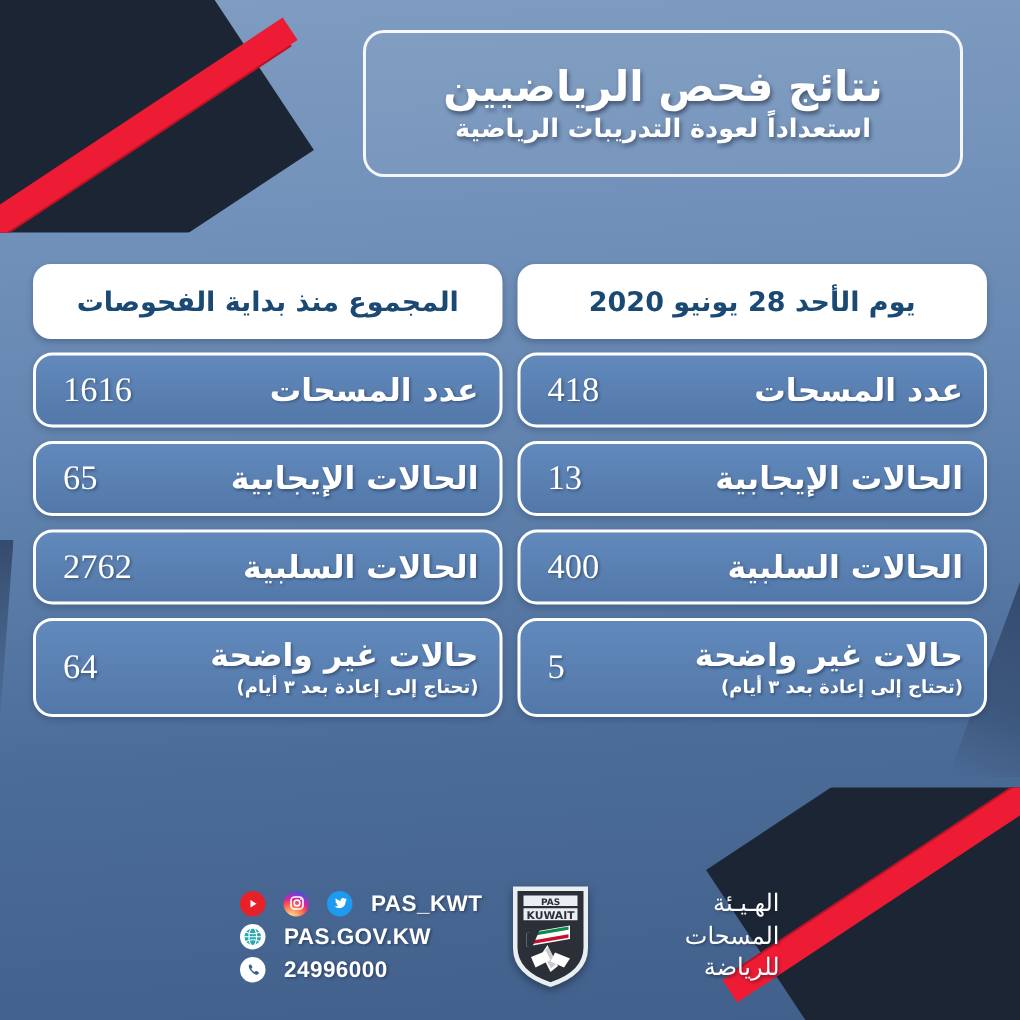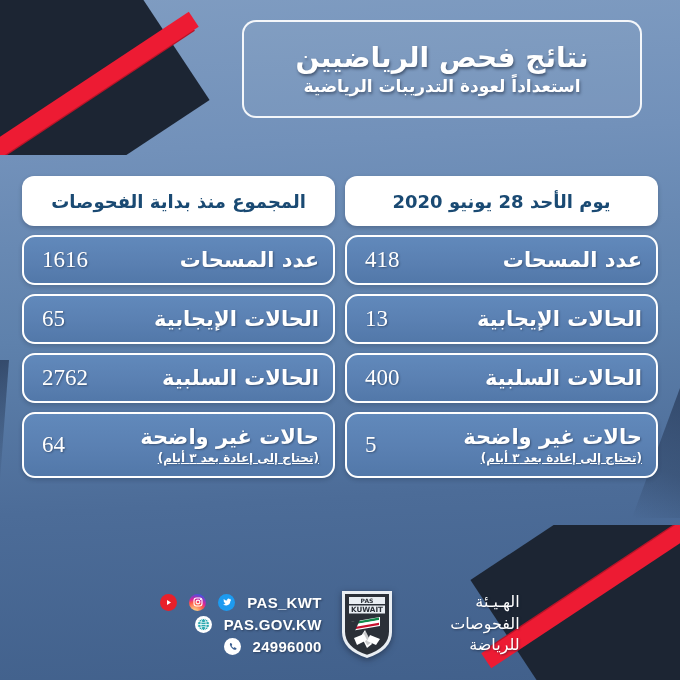--- a/index.html
+++ b/index.html
@@ -121,21 +121,20 @@
     font-size:21px; font-weight:bold; color:#ffffff;
     text-shadow:1px 1px 2px rgba(20,30,50,.45);
     line-height:1.15;
     white-space:nowrap;
   }
   .row-note {
     font-size:12px; font-weight:bold; color:#ffffff;
     text-shadow:1px 1px 2px rgba(20,30,50,.4);
     margin-top:1px;
     white-space:nowrap;
-    text-decoration:underline;
   }
   .row-value {
     font-size:23px; font-weight:normal; color:#ffffff;
     font-family:"Liberation Serif", serif;
     text-shadow:1px 1px 2px rgba(20,30,50,.45);
     direction:ltr;
     padding-left:4px;
   }
 
   
@@ -162,21 +161,21 @@
     width:54px; height:72px;
     position:relative;
     filter:drop-shadow(0 2px 3px rgba(15,22,38,.5));
   }
   .logo svg { width:100%; height:100%; display:block; }
 
   .contacts {
     display:flex; flex-direction:column; gap:5px;
     direction:ltr;
   }
-  .contact-line { display:flex; align-items:center; gap:12px;justify-content:flex-end; }
+  .contact-line { display:flex; align-items:center; gap:12px; }
   .contact-line .txt {
     font-size:15px; font-weight:bold; color:#ffffff;
     font-family:"Liberation Sans", sans-serif;
     text-shadow:1px 1px 2px rgba(20,30,50,.5);
     letter-spacing:.3px;
   }
 
   .sicon {
     width:17px; height:17px; border-radius:50%;
     display:flex; align-items:center; justify-content:center;
@@ -298,21 +297,21 @@
       </div>
     </div>
   </div>
 
 </div>
 
 <div class="footer">
 
   <div class="authority">
     <div>الهـيـئة</div>
-    <div>الفحوصات</div>
+    <div>المسحات</div>
     <div>للرياضة</div>
   </div>
 
   <div class="logo">
     <svg viewBox="0 0 54 72" xmlns="http://www.w3.org/2000/svg">
       <path d="M2 3 H52 V44 Q52 62 27 70 Q2 62 2 44 Z" fill="#e9eef3"></path>
       <path d="M5 6 H49 V43.5 Q49 59.5 27 66.8 Q5 59.5 5 43.5 Z" fill="#2b3038"></path>
       <rect x="9" y="9" width="36" height="7" fill="#e9eef3"></rect>
       <rect x="9" y="17.5" width="36" height="8" fill="#e9eef3"></rect>
       <text x="27" y="15" font-family="DejaVu Sans, sans-serif" font-size="6" font-weight="bold" fill="#2b3038" text-anchor="middle">PAS</text>

